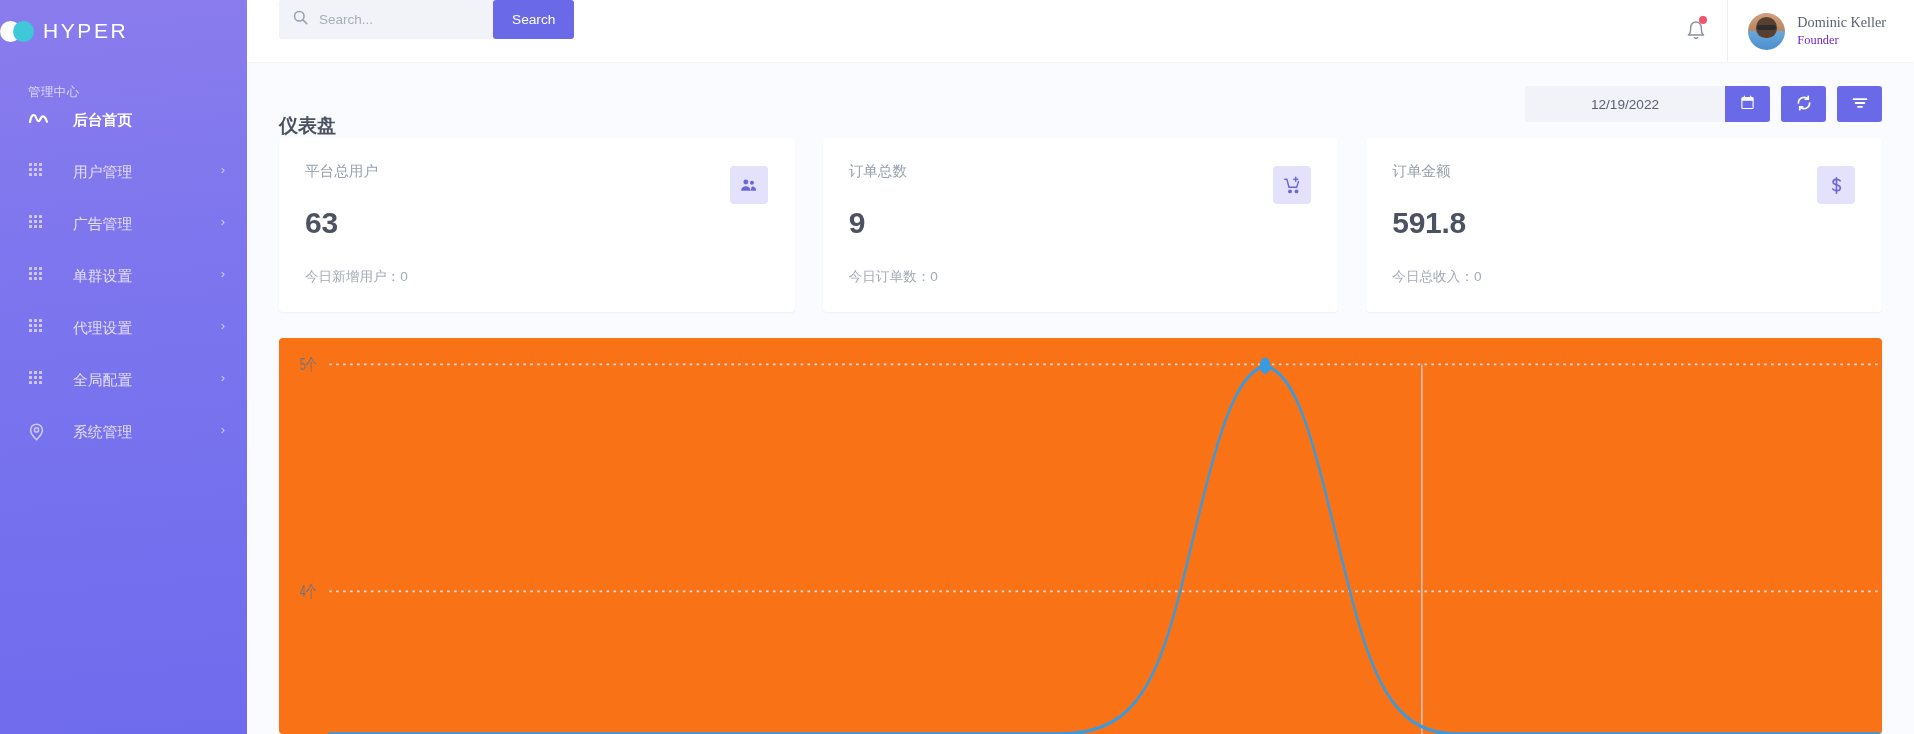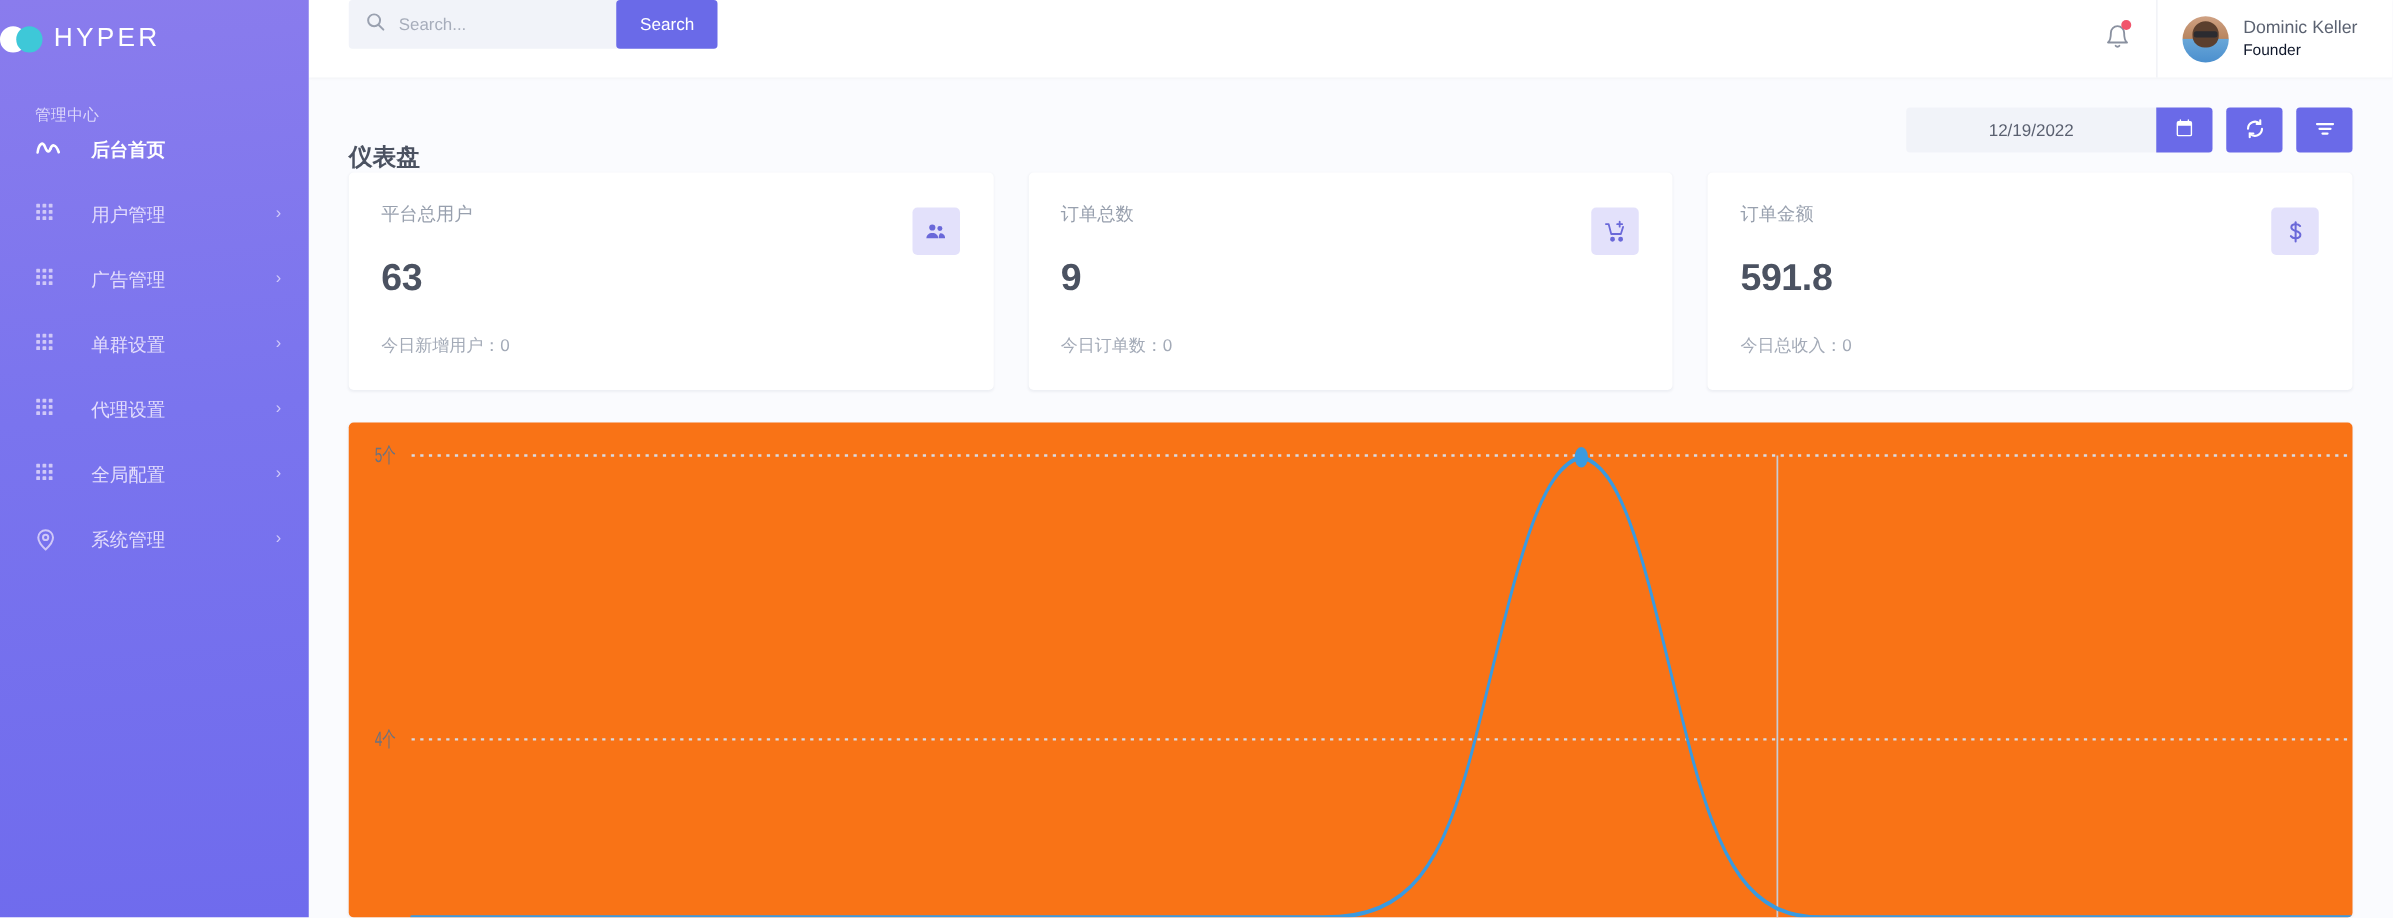--- a/index.html
+++ b/index.html
@@ -65,21 +65,21 @@
   .search-box input {
     border:none; outline:none; background:transparent; flex:1 1 auto;
     font-family:"Liberation Sans", sans-serif; font-size:13.5px; color:#4a5568;
   }
   .search-box input::placeholder { color:#a7adbb; }
   .search-btn {
     height:39px; padding:0 19px; background:#6a6ae8; color:#fff; border:none;
     font-family:"Liberation Sans", sans-serif; font-size:13.7px; cursor:pointer;
     border-radius:3px; margin-left:-1px;
   }
-  .top-right { margin-left:auto; display:flex; align-items:center; height:62px; }
+  .top-right { margin-left:auto; display:flex; align-items:center; height:62px;font-family:Liberation Serif, serif; }
   .bell-btn {
     width:62px; height:62px; display:flex; align-items:center; justify-content:center;
     position:relative; cursor:pointer;
   }
   .bell-dot {
     position:absolute; top:16px; right:20px; width:8px; height:8px;
     border-radius:50%; background:#f1556c;
   }
   .user-box {
     display:flex; align-items:center; gap:12px; height:62px; padding:0 28px 0 20px;
@@ -93,21 +93,21 @@
   .avatar::before {
     content:""; position:absolute; left:8px; top:4px; width:21px; height:21px;
     border-radius:50% 50% 45% 45%; background:#5b3f2e;
   }
   .avatar::after {
     content:""; position:absolute; left:9px; top:12px; width:19px; height:5px;
     border-radius:2px; background:#2b2b30;
   }
   .user-meta { line-height:1.35; }
   .user-name { font-size:14.2px; color:#5b6271; }
-  .user-role { font-size:12.4px; color:#0f172a; }
+  .user-role { font-size:12.4px; color:#6d28d9; }
 
   
   .page-head {
     display:flex; align-items:center; padding:22px 32px 0 32px; height:62px;
   }
   .page-title { font-size:19px; color:#4b5261; font-weight:700;margin-top:44px; }
   .head-tools { margin-left:auto; display:flex; align-items:center; gap:11px; }
   .date-group { display:flex; align-items:stretch; height:36px; }
   .date-input {
     width:200px; background:#f1f3f9; border:none; outline:none; border-radius:3px 0 0 3px;

